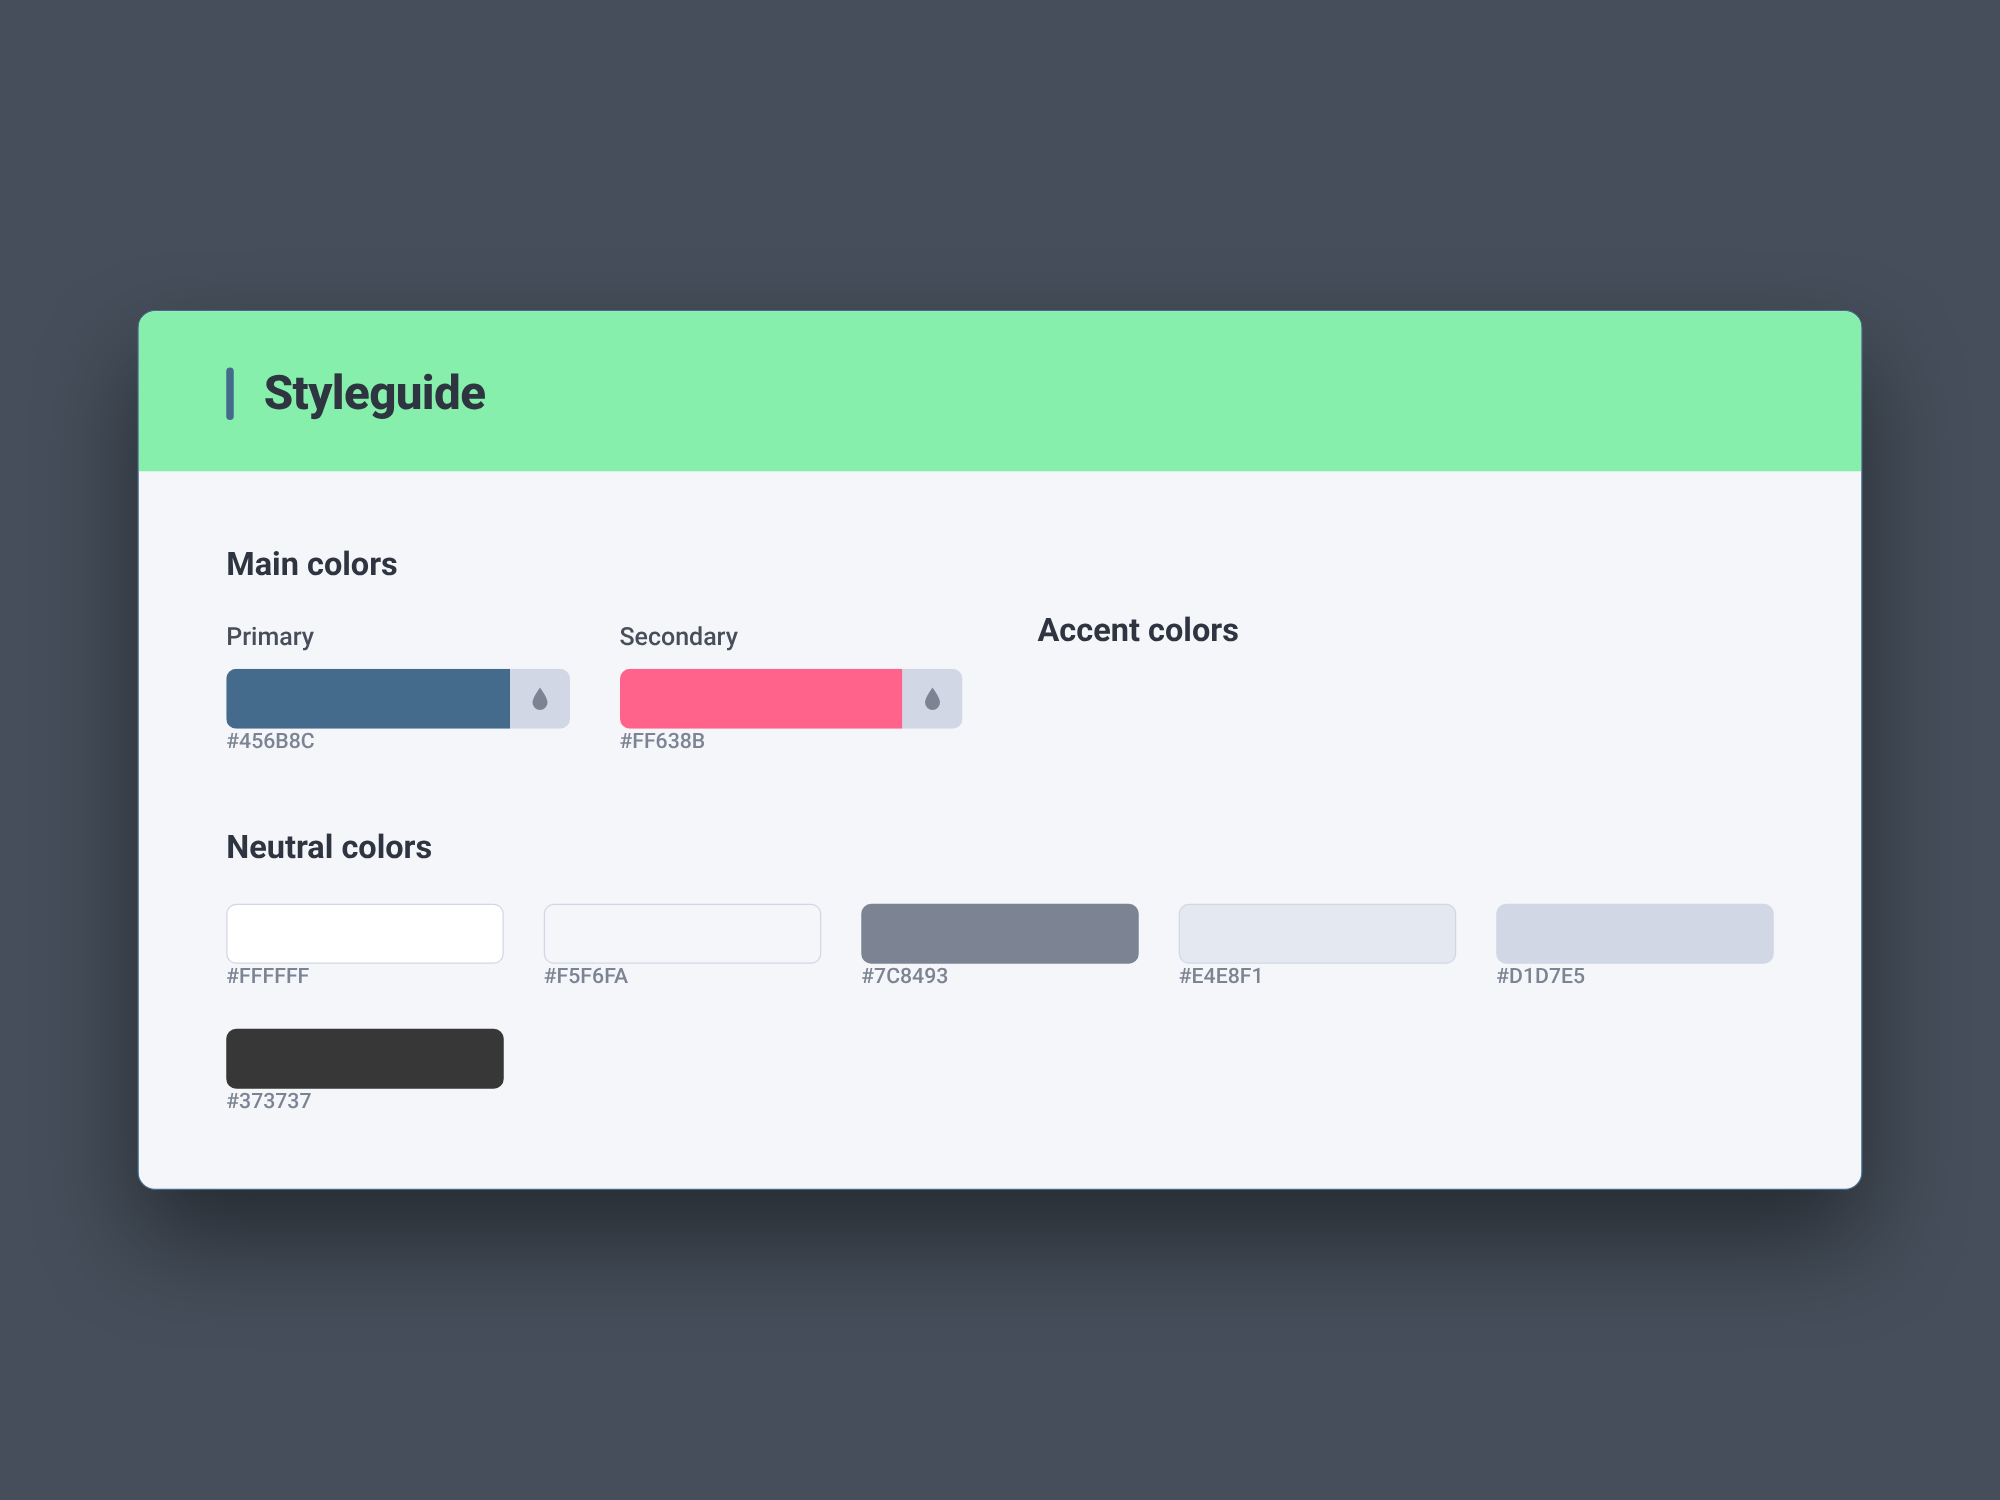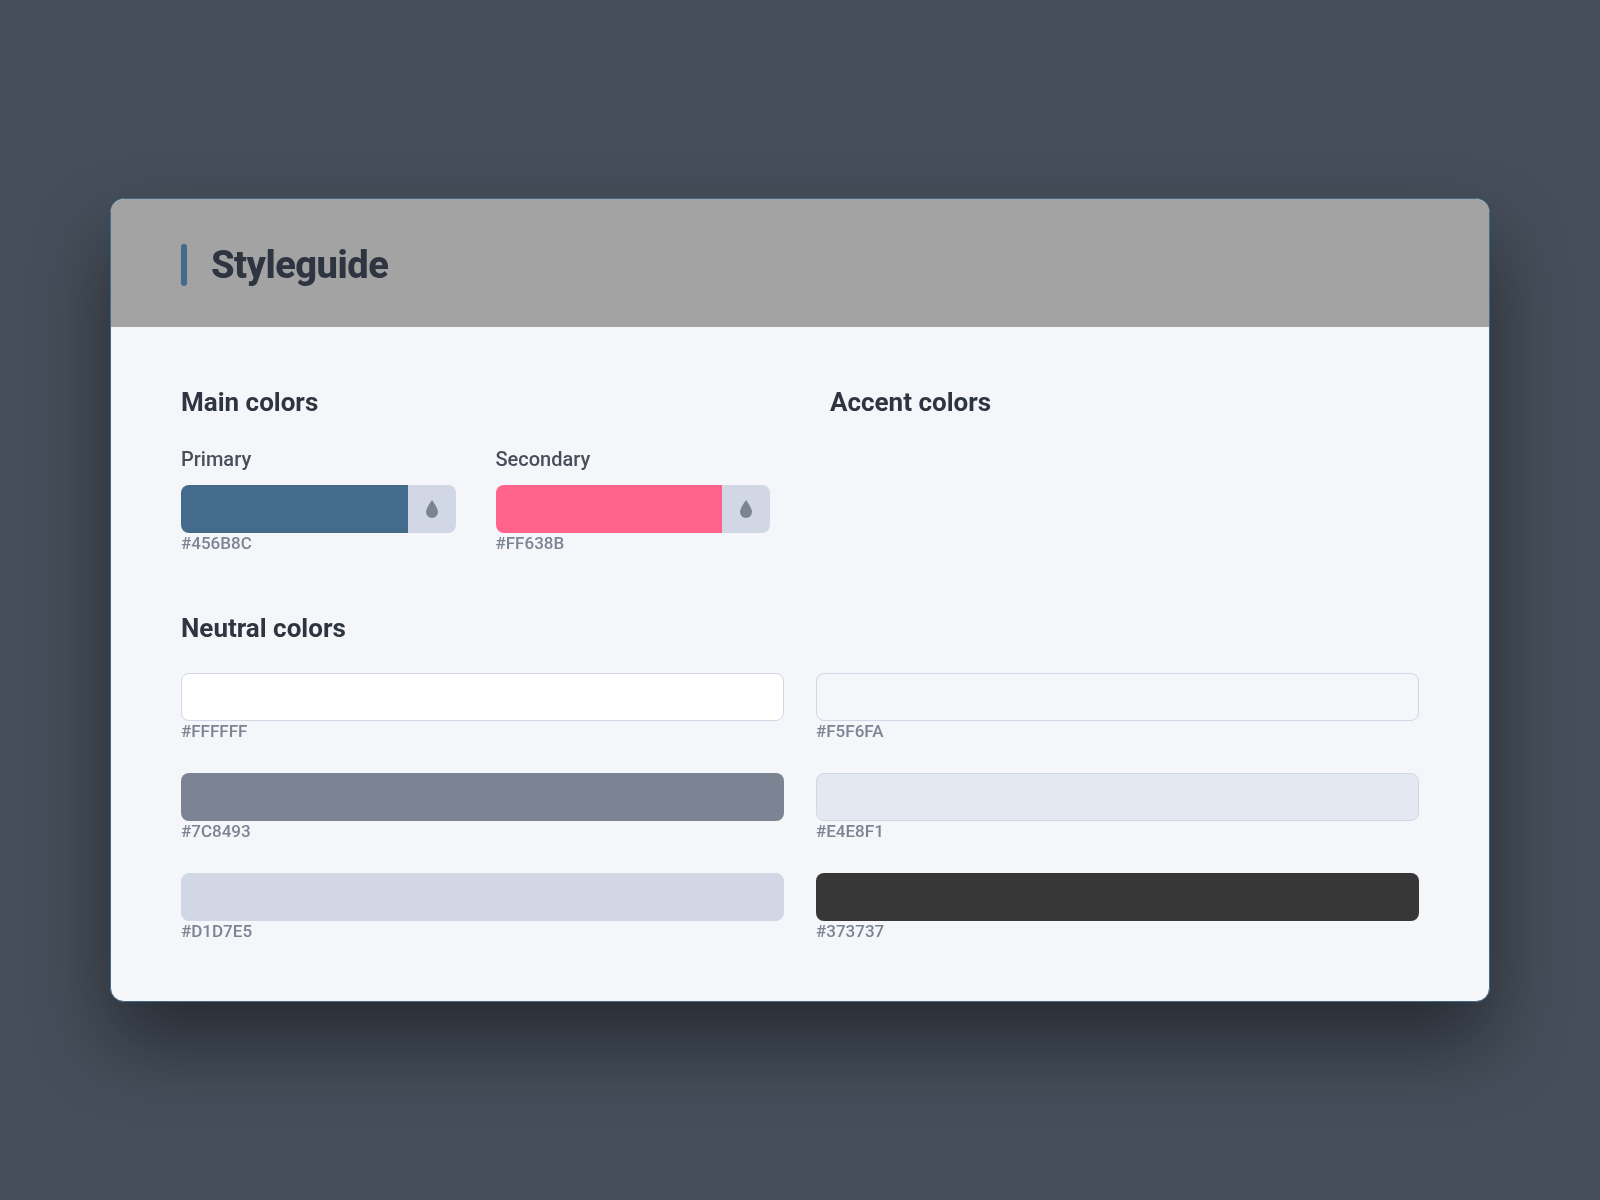--- a/index.html
+++ b/index.html
@@ -13,21 +13,21 @@
   }
   .card {
     width: 1380px;
     background: #f5f6fa;
     border-radius: 14px;
     border: 1px solid #456b8c;
     box-shadow: 0 40px 80px rgba(0,0,0,0.45);
     overflow: hidden;
   }
   .header {
-    background: #a3a3a3;
+    background: #86efac;
     padding: 44px 70px 40px 70px;
     display: flex;
     align-items: center;
     gap: 24px;
   }
   .header-accent {
     width: 6px;
     height: 42px;
     background: #456b8c;
     border-radius: 3px;
@@ -37,20 +37,21 @@
     font-weight: 800;
     color: #2e3440;
     letter-spacing: -0.5px;
   }
   .body {
     padding: 60px 70px 60px 70px;
   }
   .top-row {
     display: flex;
     gap: 60px;
+    align-items: center;
   }
   .section { flex: 1; }
   .section-title {
     font-size: 26px;
     font-weight: 700;
     color: #2e3440;
     margin-bottom: 30px;
   }
   .main-colors-row {
     display: flex;
@@ -94,21 +95,21 @@
   .accent-swatch {
     height: 48px;
     border-radius: 8px;
   }
 
   .neutral-section {
     margin-top: 60px;
   }
   .neutral-grid {
     display: grid;
-    grid-template-columns: repeat(2, 1fr);
+    grid-template-columns: repeat(5, 1fr);
     column-gap: 60px;
     row-gap: 18px;
     gap: 32px;
   }
   .neutral-item {}
   .neutral-swatch {
     height: 48px;
     border-radius: 8px;
   }
   .neutral-swatch.bordered {

